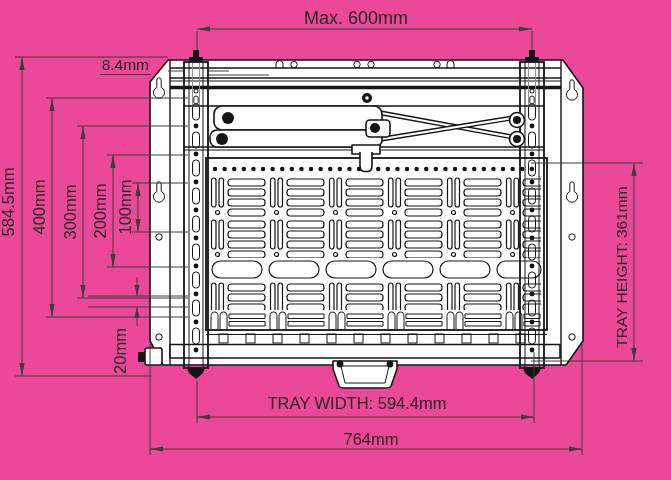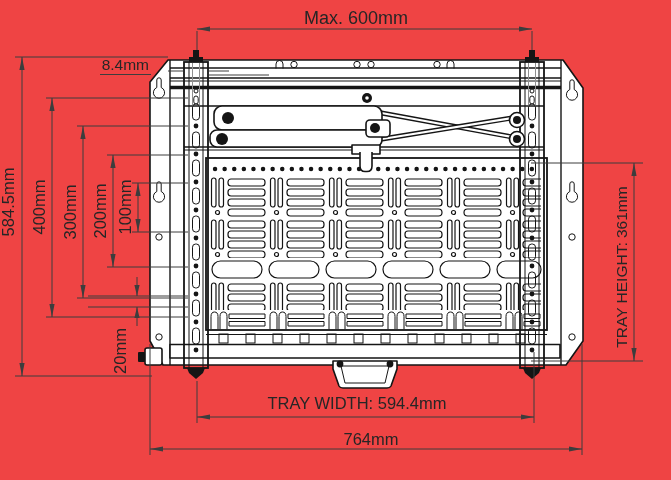--- a/index.html
+++ b/index.html
@@ -1,16 +1,16 @@
 <!DOCTYPE html>
 <html><head>
 <meta charset="utf-8">
 <style>
   html,body{margin:0;padding:0;background:#fff;}
-  #stage{position:relative;width:671px;height:480px;background:#ef4444;overflow:hidden;}
+  #stage{position:relative;width:671px;height:480px;background:#ec4899;overflow:hidden;}
   svg{display:block;}
   .part{fill:#fff;stroke:#151515;stroke-width:1.6;stroke-linejoin:round;}
   .pline{stroke:#151515;stroke-width:1.4;fill:none;}
   .pline2{stroke:#151515;stroke-width:1.8;fill:none;}
   .thick{stroke:#151515;stroke-width:3.6;fill:none;}
   .thin{stroke:#151515;stroke-width:1;fill:none;}
   .grayl{stroke:#909090;stroke-width:1;fill:none;}
   .fillb{fill:#151515;stroke:none;}
   .po{fill:#fff;stroke:#141414;stroke-width:1.2;}
   .dim{stroke:#3d3d3d;stroke-width:1;fill:none;}

